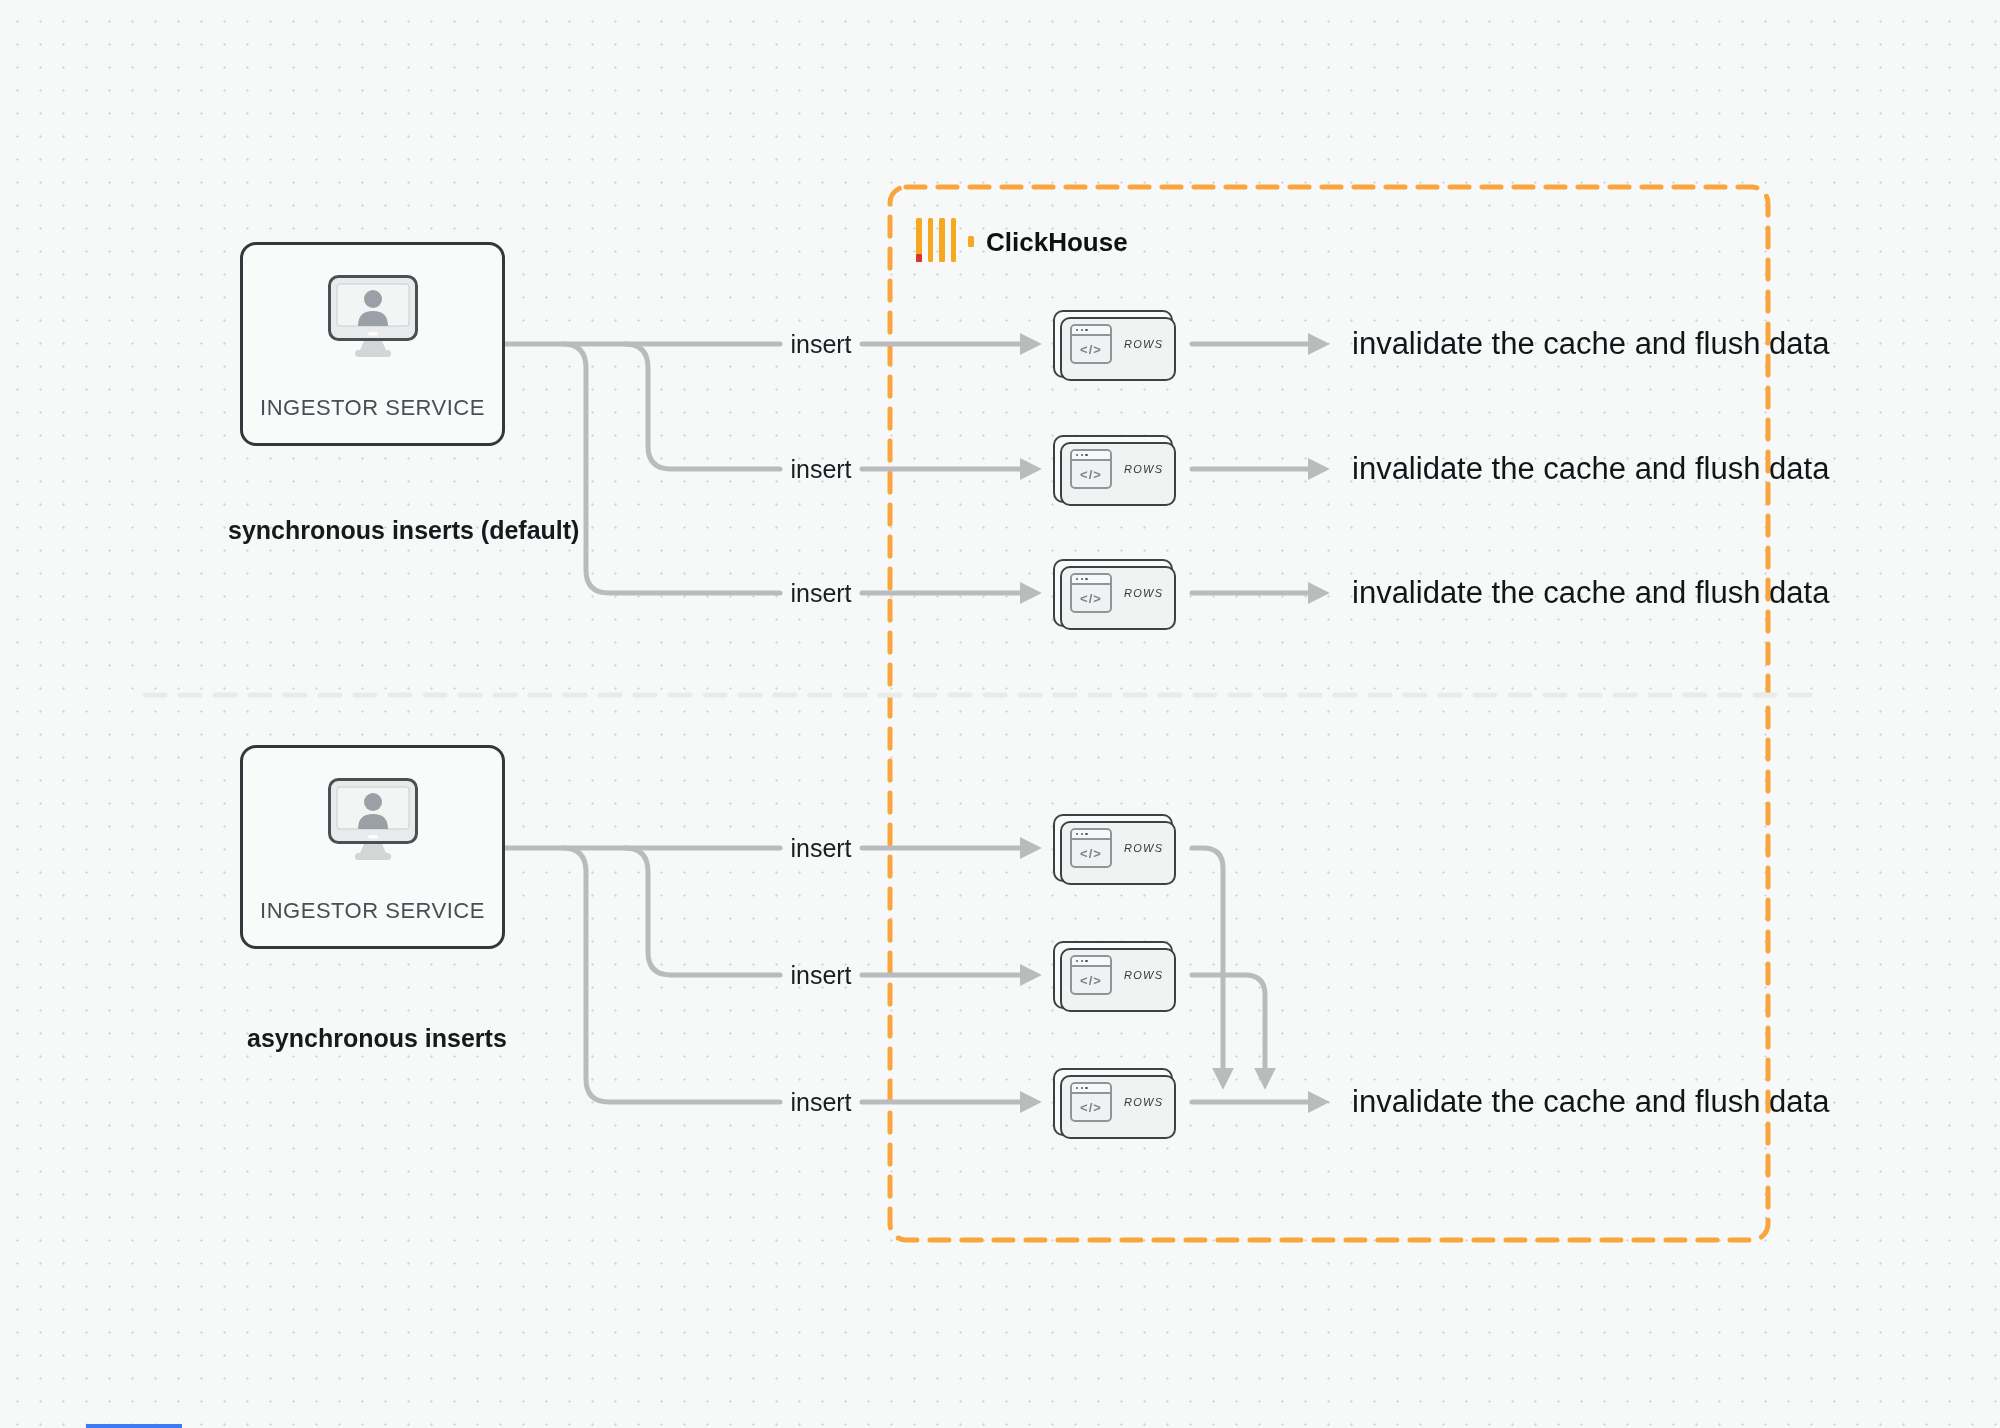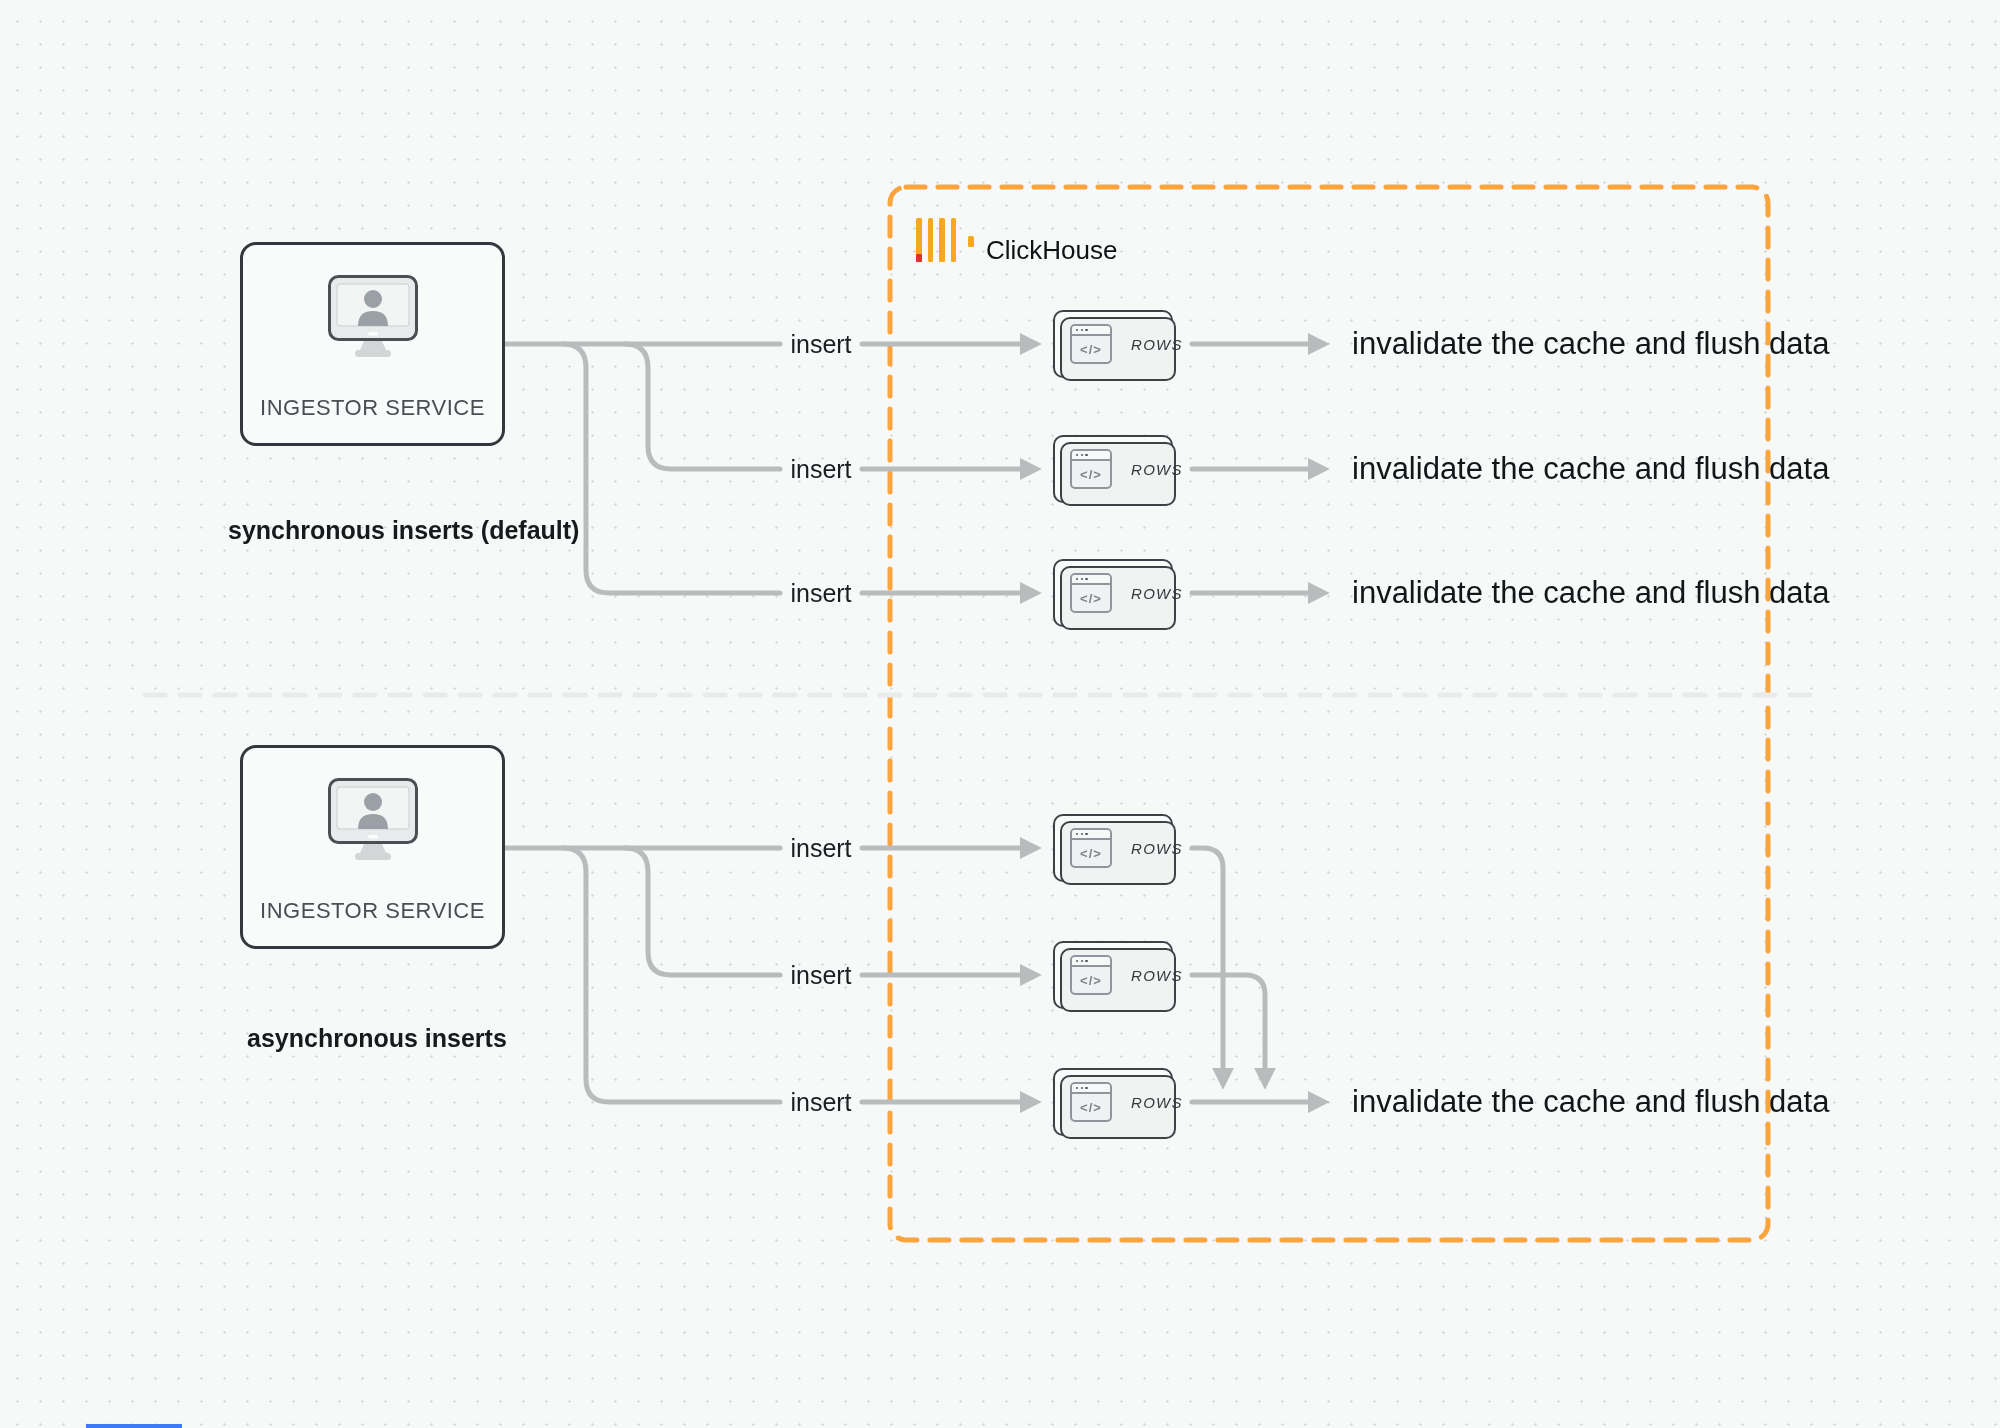--- a/index.html
+++ b/index.html
@@ -36,21 +36,21 @@
   .ch-logo{position:absolute;left:916px;top:218px;width:62px;height:46px;z-index:3;}
   .ch-bar{position:absolute;width:5.5px;border-radius:1.5px;background:#F6A821;top:0;height:44px;}
   .ch-bar.b1{left:0;}
   .ch-bar.b2{left:11.5px;}
   .ch-bar.b3{left:23px;}
   .ch-bar.b4{left:34.5px;}
   .ch-red{position:absolute;left:0;top:36px;width:5.5px;height:8px;background:#E03131;border-radius:1px;}
   .ch-short{position:absolute;left:52px;top:18px;width:5.5px;height:11px;background:#F6A821;border-radius:1.5px;}
   .ch-brand{
     position:absolute;left:986px;top:227px;font-size:26px;line-height:30px;
-    font-weight:400;color:#0f1215;white-space:nowrap;z-index:3;margin-top:8px;
+    font-weight:700;color:#0f1215;white-space:nowrap;z-index:3;
   }
 
   
   .card{
     position:absolute;width:120px;height:68px;box-sizing:border-box;z-index:2;
     background:#fafbfb;border:2.5px solid #3e4247;border-radius:10px;
     display:flex;align-items:center;gap:12px;padding-left:15px;
   }
   .card::before{
     content:"";position:absolute;left:5px;top:5px;width:100%;height:100%;
@@ -66,21 +66,21 @@
     border-bottom:2px solid #8f959b;background:#f7f8f8;border-radius:3px 3px 0 0;
     display:flex;align-items:center;gap:2.5px;padding-left:4px;
   }
   .browser .dot{width:2.2px;height:2.2px;border-radius:50%;background:#555a60;}
   .browser .glyph{
     position:absolute;left:0;top:10px;width:100%;height:26px;
     display:flex;align-items:center;justify-content:center;
     font-size:13px;font-weight:600;letter-spacing:1px;color:#7b828a;
   }
   .card-label{
-    font-style:italic;font-size:15px;font-weight:500;letter-spacing:1.3px;color:#33383d;margin-left:7px;
+    font-style:italic;font-size:11px;font-weight:500;letter-spacing:1.3px;color:#33383d;
   }
 
   
   .insert-label{
     position:absolute;left:778px;width:86px;height:34px;line-height:34px;text-align:center;
     font-size:25px;color:#1a1d21;z-index:2;white-space:nowrap;
   }
   .result-label{
     position:absolute;left:1352px;height:34px;line-height:34px;
     font-size:31px;color:#131619;z-index:2;white-space:nowrap;

